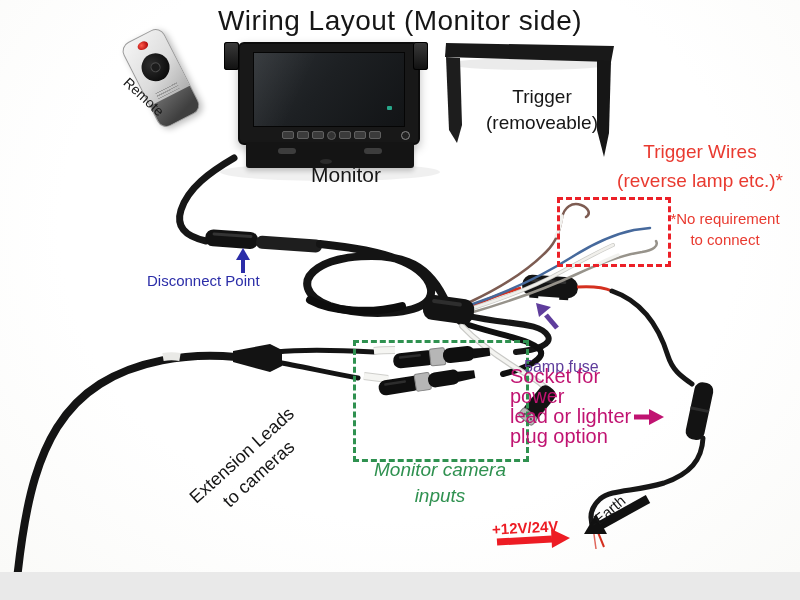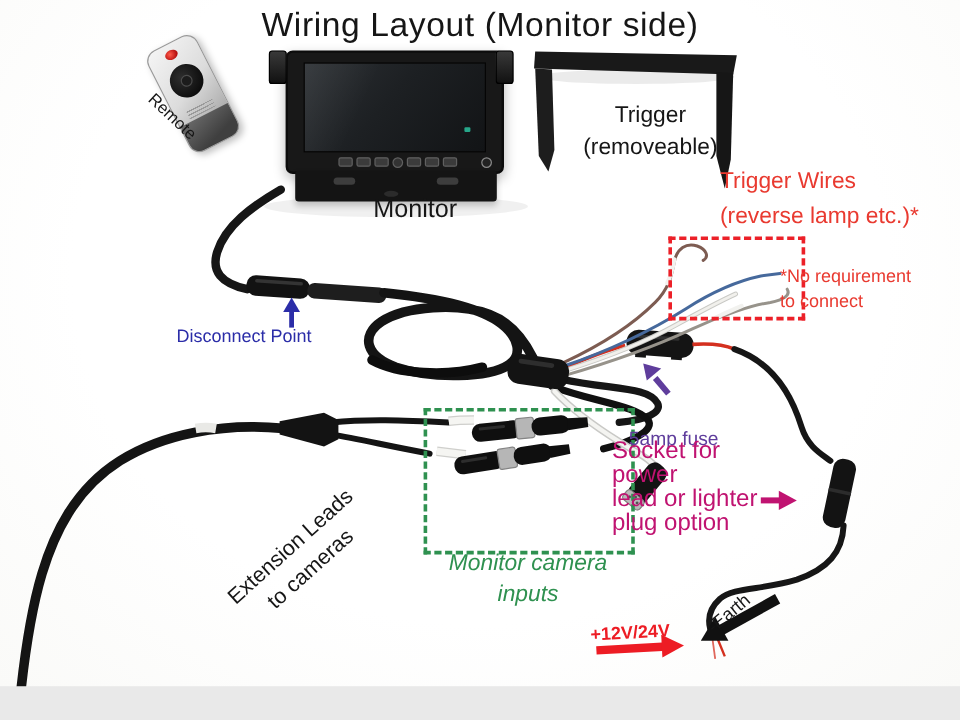--- a/index.html
+++ b/index.html
@@ -62,22 +62,22 @@
   #stand .slot{position:absolute;top:6px;width:18px;height:6px;border-radius:3px;background:#3d3d3d;}
   #stand .slot.l{left:32px;} #stand .slot.r{right:32px;}
   #stand .notch{position:absolute;left:74px;bottom:4px;width:12px;height:5px;border-radius:50%;background:#2b2b2b;}
   
   #trigger-box{left:557px;top:197px;width:108px;height:64px;border:3px dashed #ec2028;}
   #camera-box{left:353px;top:340px;width:170px;height:116px;border:3px dashed #2f9150;}
   
   #remote-label{left:126px;top:72px;font-size:14px;transform:rotate(43deg);transform-origin:left center;}
   #monitor-label{left:311px;top:163px;font-size:21px;}
   #sunhood-label{left:462px;top:84px;width:160px;text-align:center;font-size:19px;line-height:26px;}
-  #trigger-label{left:600px;top:137px;width:200px;text-align:left;font-size:19px;line-height:29px;}
-  #trigger-note{left:650px;top:220px;width:150px;text-align:left;font-size:15px;line-height:21px;}
+  #trigger-label{left:600px;top:137px;width:200px;text-align:center;font-size:19px;line-height:29px;}
+  #trigger-note{left:650px;top:208px;width:150px;text-align:center;font-size:15px;line-height:21px;}
   #disconnect-label{left:147px;top:272px;font-size:15px;}
   #fuse-label{left:524px;top:318px;font-size:16px;}
   #socket-label{left:510px;top:366px;width:150px;text-align:left;font-size:20px;line-height:20px;}
   #camera-label{left:350px;top:457px;width:180px;text-align:center;font-size:19px;line-height:26px;font-style:italic;}
   #extension-label{left:158px;top:440px;width:185px;text-align:center;font-size:18px;line-height:25px;
     transform:rotate(-42deg);}
   #power-label{left:492px;top:519px;font-size:15px;font-weight:bold;transform:rotate(-3deg);}
   #earth-label{left:592px;top:516px;font-size:15px;transform:rotate(-40deg);transform-origin:left center;}
   svg{position:absolute;inset:0;}
 </style>

